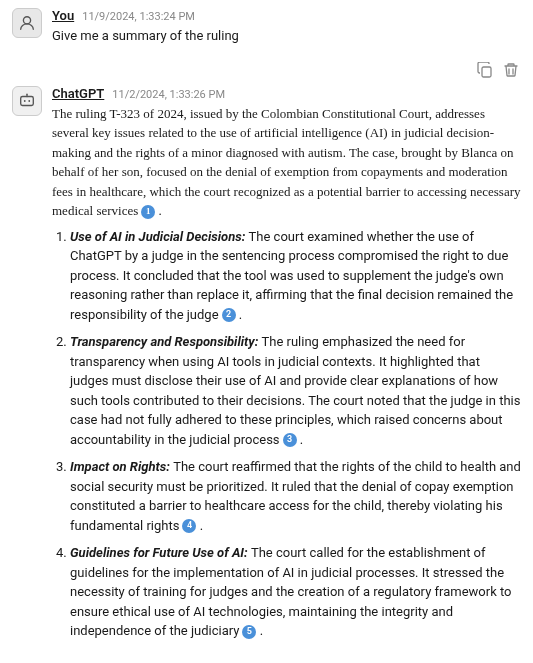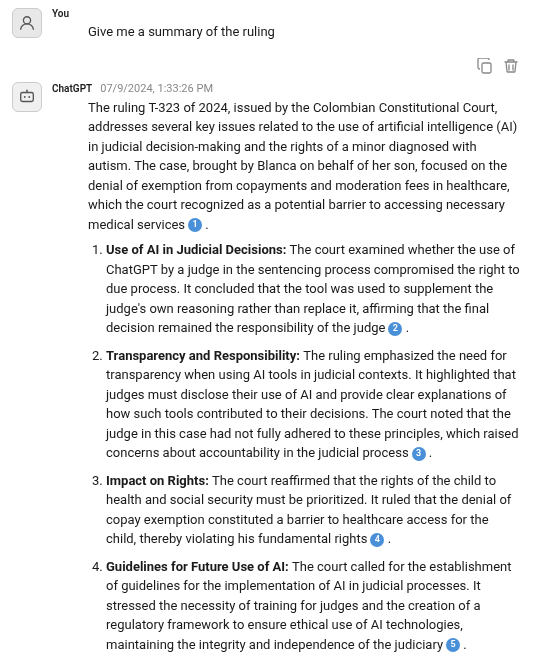--- a/index.html
+++ b/index.html
@@ -48,49 +48,49 @@
       flex: 1;
     }
     .message-header {
       display: flex;
       align-items: baseline;
       gap: 8px;
       margin-bottom: 3px;
     }
     .sender-name {
       font-weight: 600;
-      font-size: 10px;
+      font-size: 13px;
+      text-decoration: underline;
     }
     .timestamp {
       font-size: 11px;
       color: #888;
     }
     .message-text {
       font-size: 13px;
       line-height: 1.5;
       color: #1a1a1a;
-      margin-left: 36px;
     }
     .message-actions {
       display: flex;
       justify-content: flex-end;
       gap: 6px;
       margin-bottom: 4px;
     }
     .action-btn {
       background: none;
       border: none;
       cursor: pointer;
       color: #888;
       padding: 2px;
       font-size: 14px;
       line-height: 1;
     }
-    p { margin-bottom: 6px; }
-    .bold { font-weight: 700; }
+    p { margin-bottom: 6px; font-family: Liberation Serif, serif; }
+    .bold { font-weight: 700; font-style: italic; }
     .key-points-title {
       font-weight: 600;
       margin-bottom: 4px;
       margin-top: 4px;
     }
     ol {
       padding-left: 18px;
       margin-bottom: 6px;
     }
     ol li {
@@ -121,20 +121,21 @@
   <div class="message-row">
     <div class="avatar avatar-user">
       <svg viewBox="0 0 20 20" fill="none" xmlns="http://www.w3.org/2000/svg">
         <circle cx="10" cy="7" r="4" stroke="#555" stroke-width="1.5"></circle>
         <path d="M3 17c0-3.314 3.134-6 7-6s7 2.686 7 6" stroke="#555" stroke-width="1.5" stroke-linecap="round"></path>
       </svg>
     </div>
     <div class="message-content">
       <div class="message-header">
         <span class="sender-name">You</span>
+        <span class="timestamp">11/9/2024, 1:33:24 PM</span>
       </div>
       <div class="message-text">Give me a summary of the ruling</div>
     </div>
   </div>
 
   <div class="message-actions">
     <button class="action-btn" title="Copy">
       
       <svg width="16" height="16" viewBox="0 0 16 16" fill="none">
         <rect x="5" y="5" width="9" height="10" rx="1.5" stroke="#888" stroke-width="1.3"></rect>
@@ -155,21 +156,21 @@
         <rect x="3" y="5" width="14" height="10" rx="2" stroke="#555" stroke-width="1.5"></rect>
         <circle cx="7.5" cy="10" r="1" fill="#555"></circle>
         <circle cx="12.5" cy="10" r="1" fill="#555"></circle>
         <path d="M10 3v2" stroke="#555" stroke-width="1.5" stroke-linecap="round"></path>
         <circle cx="10" cy="2.5" r="0.8" fill="#555"></circle>
       </svg>
     </div>
     <div class="message-content">
       <div class="message-header">
         <span class="sender-name">ChatGPT</span>
-        <span class="timestamp">07/9/2024, 1:33:26 PM</span>
+        <span class="timestamp">11/2/2024, 1:33:26 PM</span>
       </div>
       <div class="message-text">
         <p>
           <span>The ruling T-323 of 2024, issued by the Colombian Constitutional Court, addresses several key issues related to the use of artificial intelligence (AI) in judicial decision-making and the rights of a minor diagnosed with autism. The case, brought by Blanca on behalf of her son, focused on the denial of exemption from copayments and moderation fees in healthcare, which the court recognized as a potential barrier to accessing necessary medical services</span><span class="footnote">1</span> .
         </p>
         <ol>
 
           <li>
             <span class="bold">Use of AI in Judicial Decisions: </span><span>The court examined whether the use of ChatGPT by a judge in the sentencing process compromised the right to due process. It concluded that the tool was used to supplement the judge's own reasoning rather than replace it, affirming that the final decision remained the responsibility of the judge</span><span class="footnote">2</span> .
           </li>

